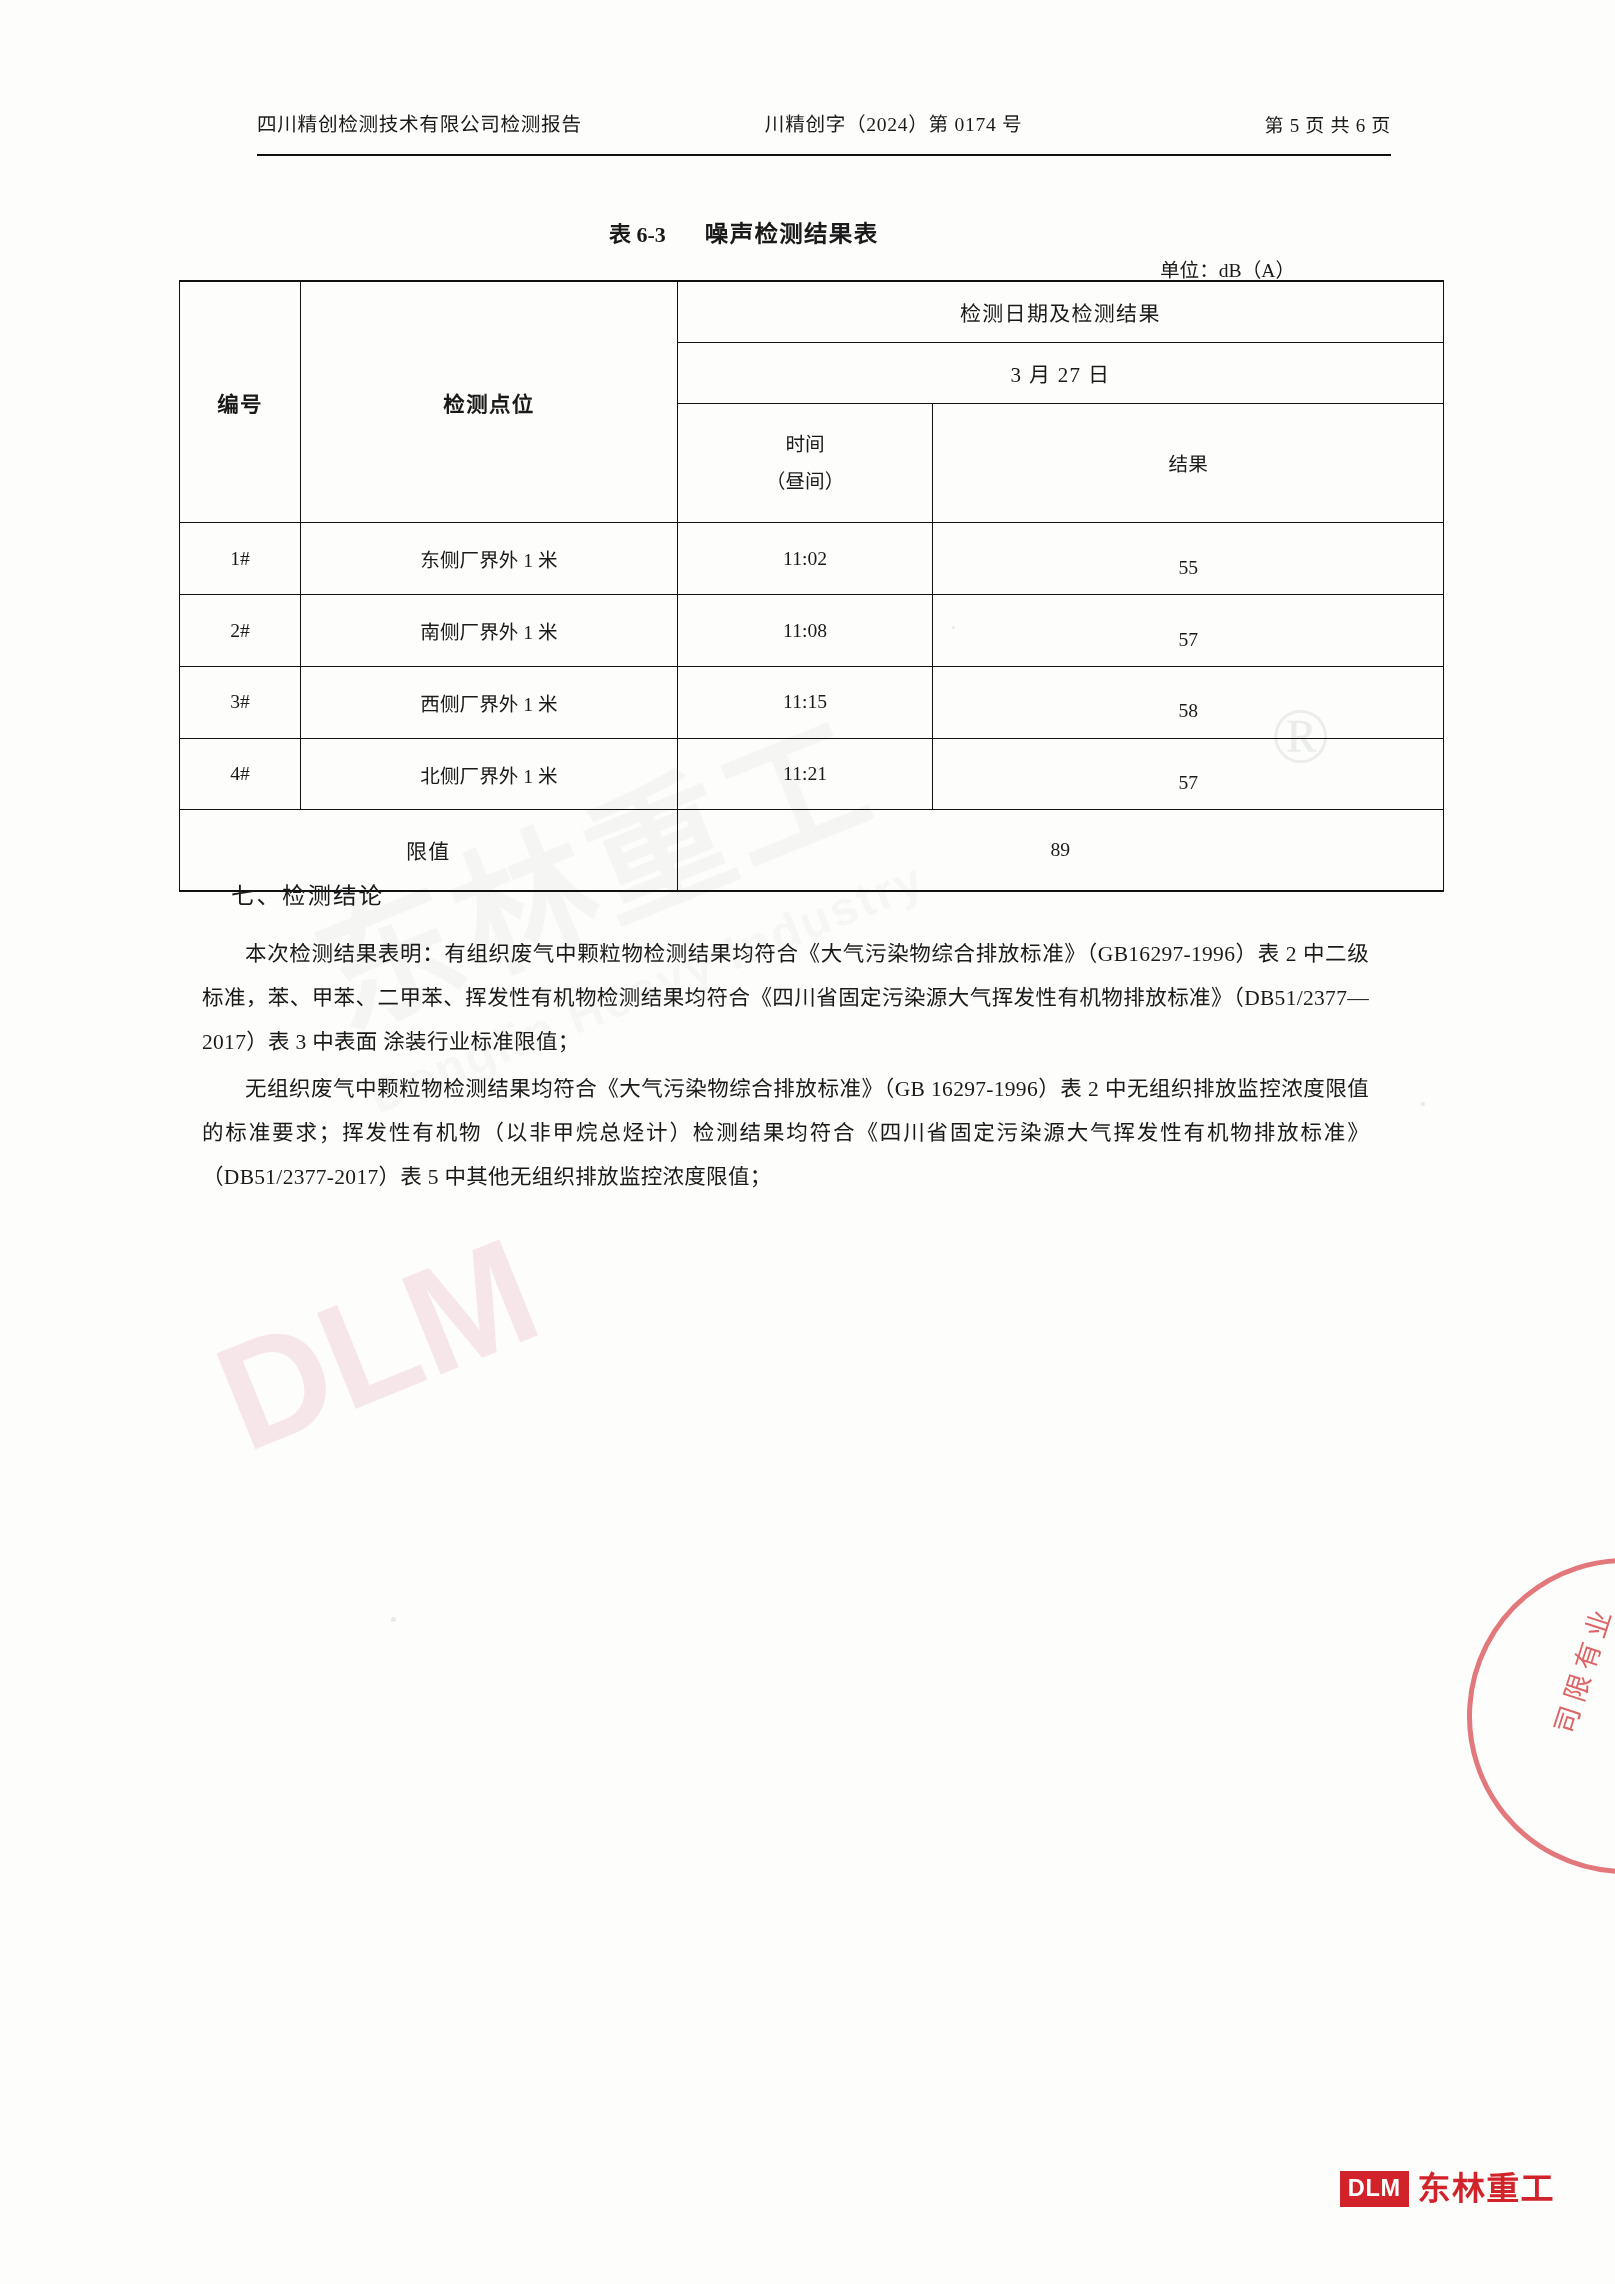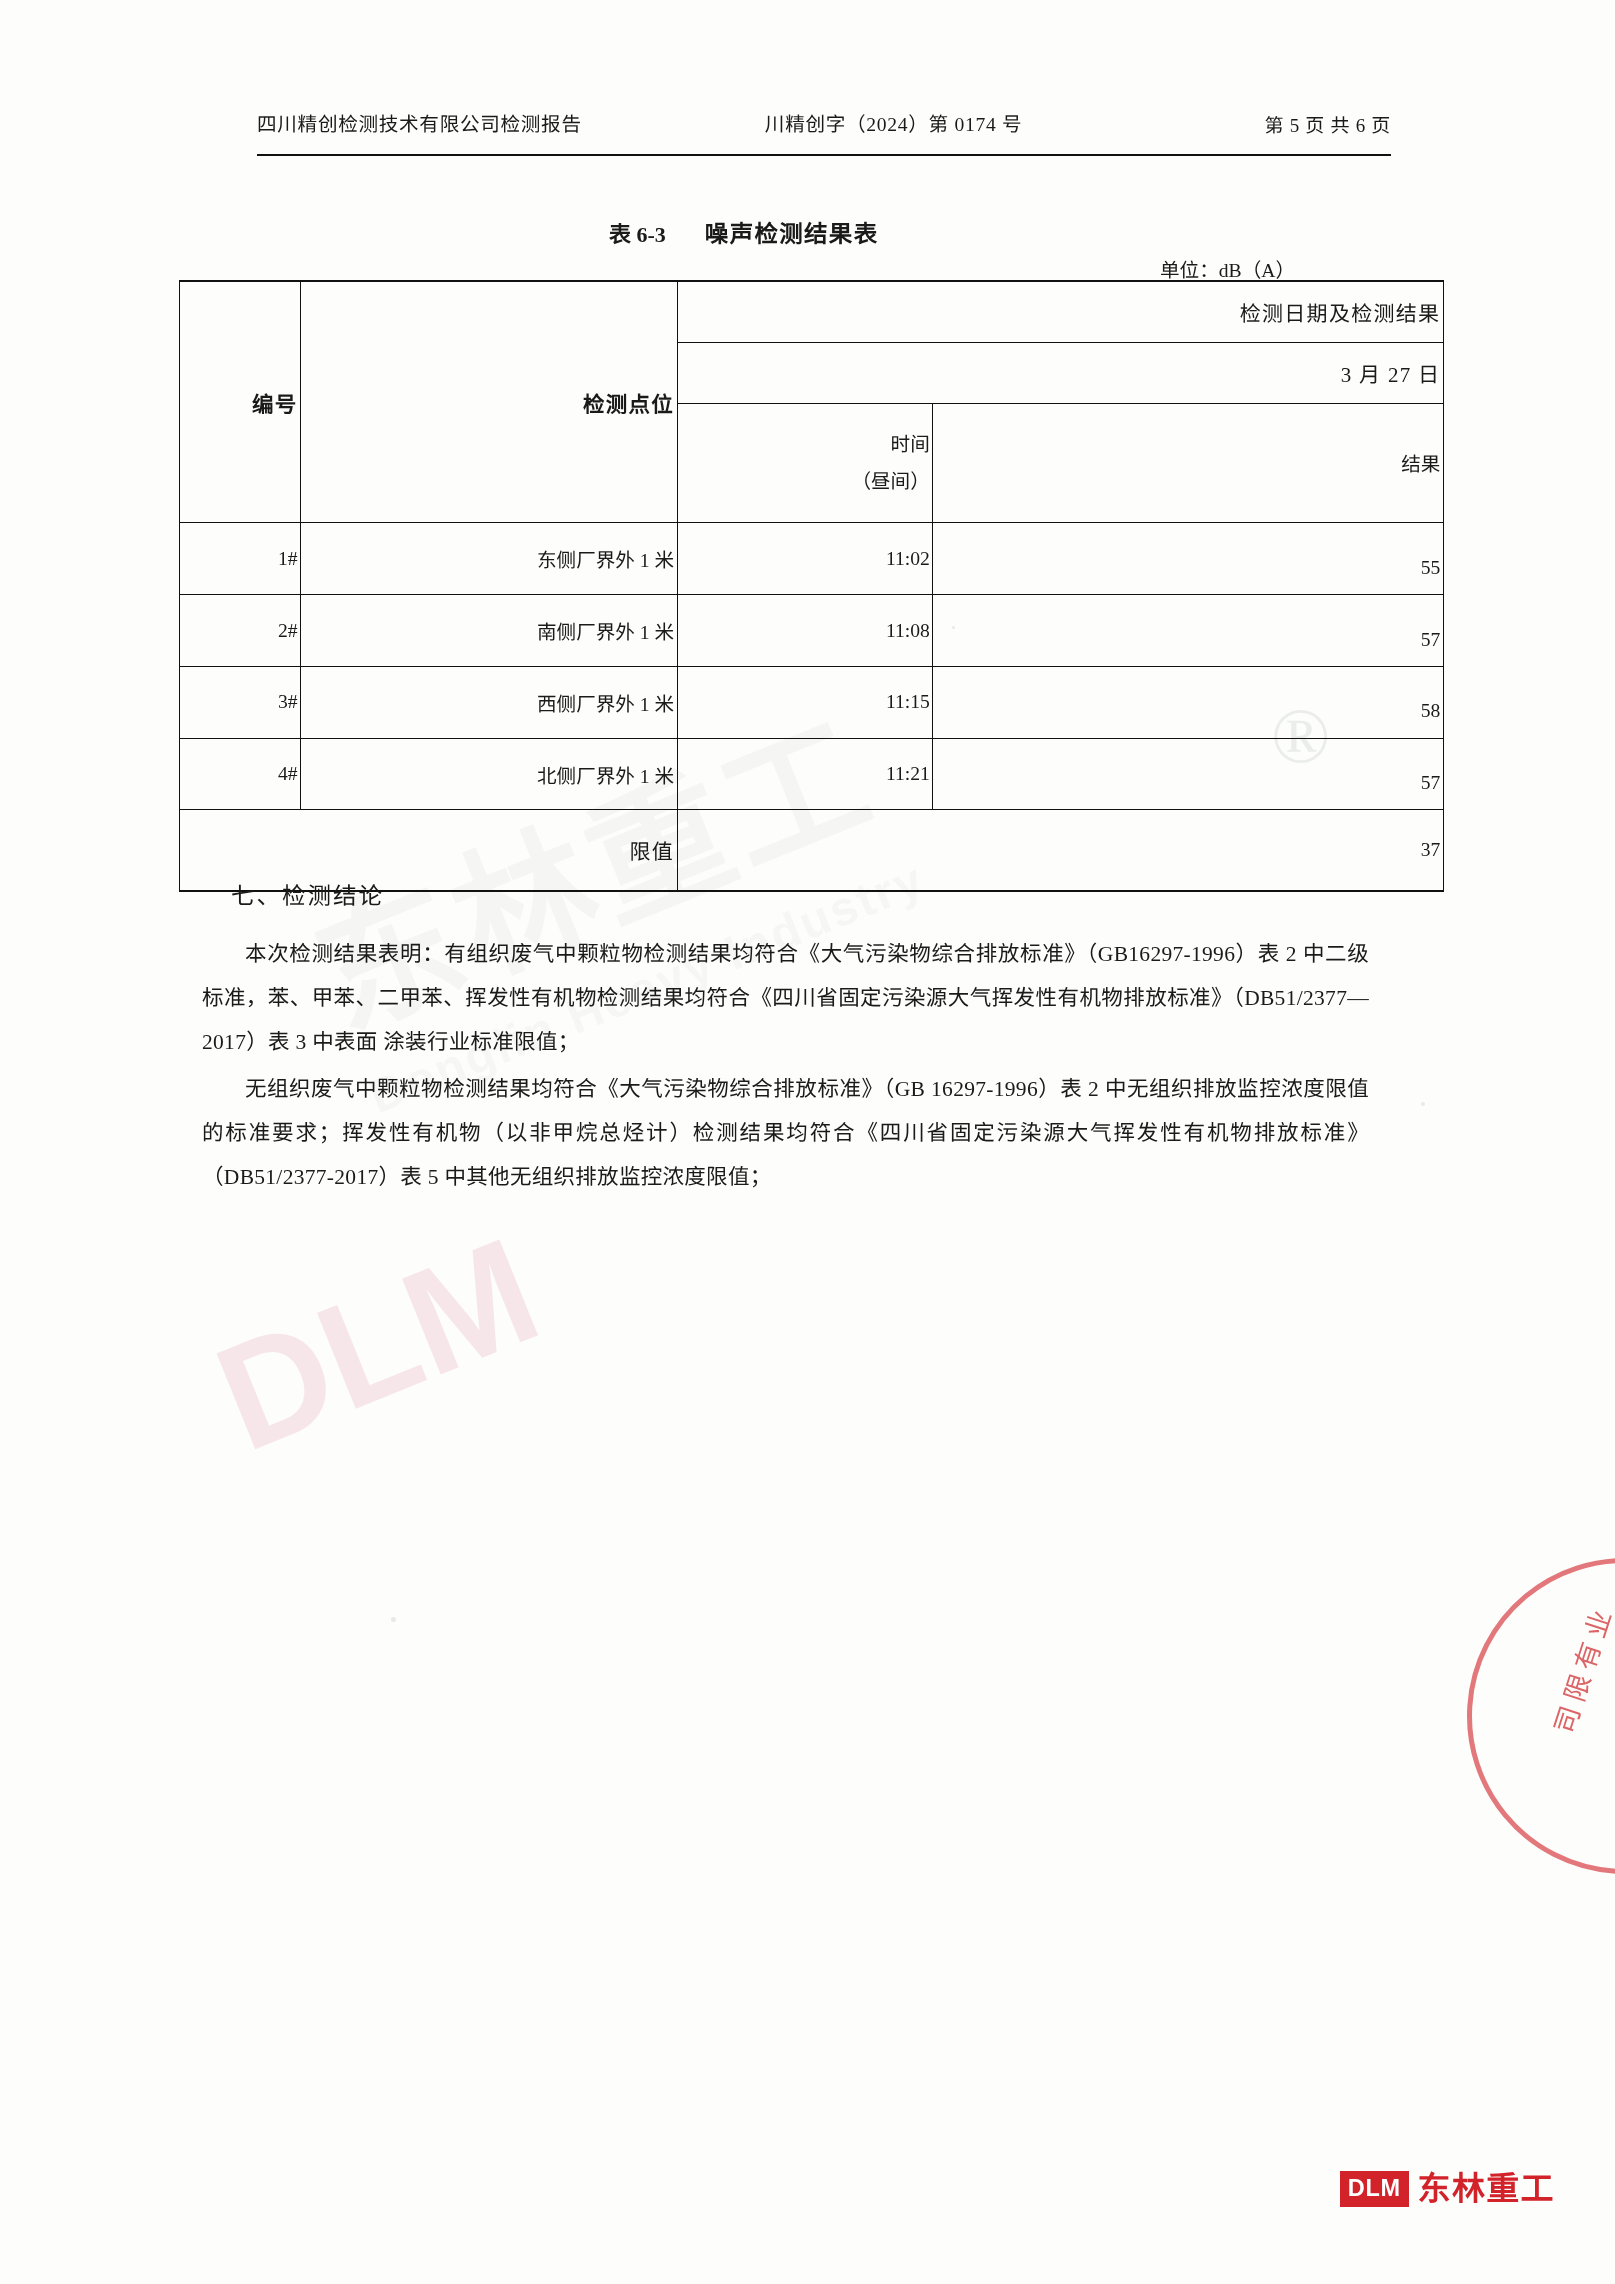--- a/index.html
+++ b/index.html
@@ -83,21 +83,21 @@
   .noise-table {
     position: absolute;
     left: 179px;
     top: 280px;
     width: 1265px;
     border-collapse: collapse;
     font-size: 19.6px;
   }
   .noise-table td {
     border: 1.3px solid #111;
-    text-align: right;
+    text-align: center;
     vertical-align: middle;
     padding: 3.9px 2.6px;
     margin-top: 46px;
   }
   .noise-table .outer-top { border-top: 2.6px solid #111; }
   .noise-table .outer-bot { border-bottom: 2.6px solid #111; }
 
   .cell-id        { width: 117px; }
   .cell-point     { width: 378px; }
   .cell-time      { width: 254px; }
@@ -325,21 +325,21 @@
         <td>北侧厂界外 1 米</td>
         <td>11:21</td>
         <td><span class="val-offset-low">57</span></td>
       </tr>
 
       <tr>
         <td class="outer-bot" colspan="2" style="height:72px;">
           <span class="h-mid2">限值</span>
         </td>
         <td class="outer-bot" colspan="2">
-          <span>37</span>
+          <span>89</span>
         </td>
       </tr>
     </tbody>
   </table>
 
   <div class="section-heading">七、检测结论</div>
 
   <div class="body-text">
     <p>本次检测结果表明：有组织废气中颗粒物检测结果均符合《大气污染物综合排放标准》（GB16297-1996）表 2 中二级标准，苯、甲苯、二甲苯、挥发性有机物检测结果均符合《四川省固定污染源大气挥发性有机物排放标准》（DB51/2377—2017）表 3 中表面 涂装行业标准限值；</p>
     <p>无组织废气中颗粒物检测结果均符合《大气污染物综合排放标准》（GB 16297-1996）表 2 中无组织排放监控浓度限值的标准要求；挥发性有机物（以非甲烷总烃计）检测结果均符合《四川省固定污染源大气挥发性有机物排放标准》（DB51/2377-2017）表 5 中其他无组织排放监控浓度限值；</p>

